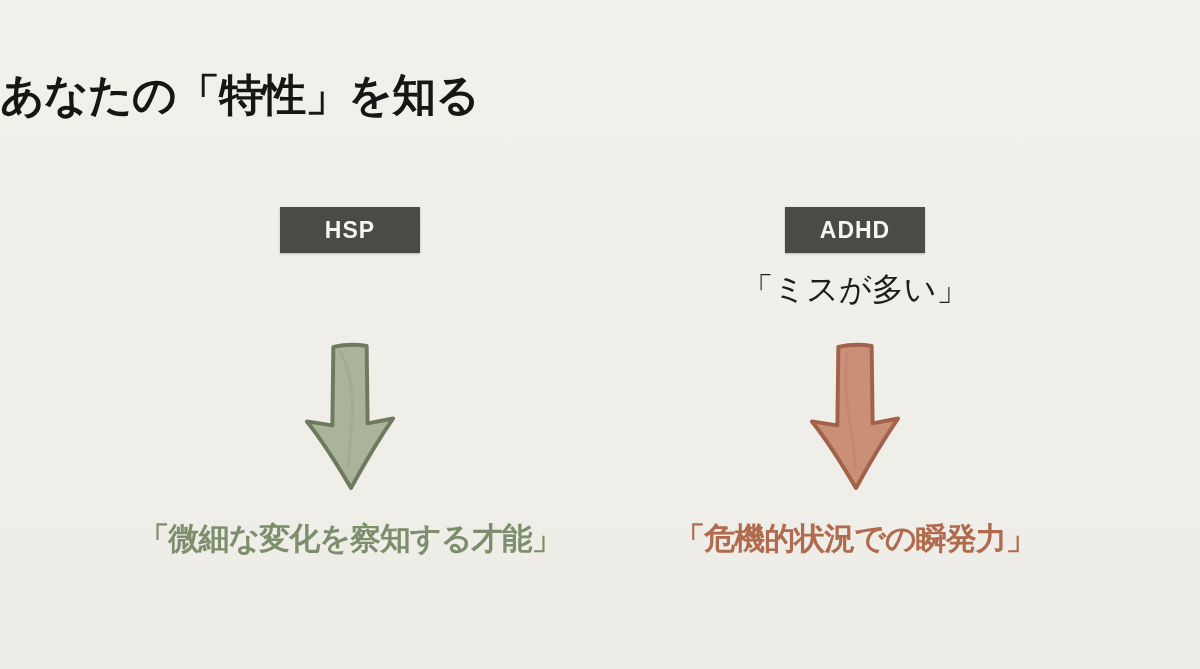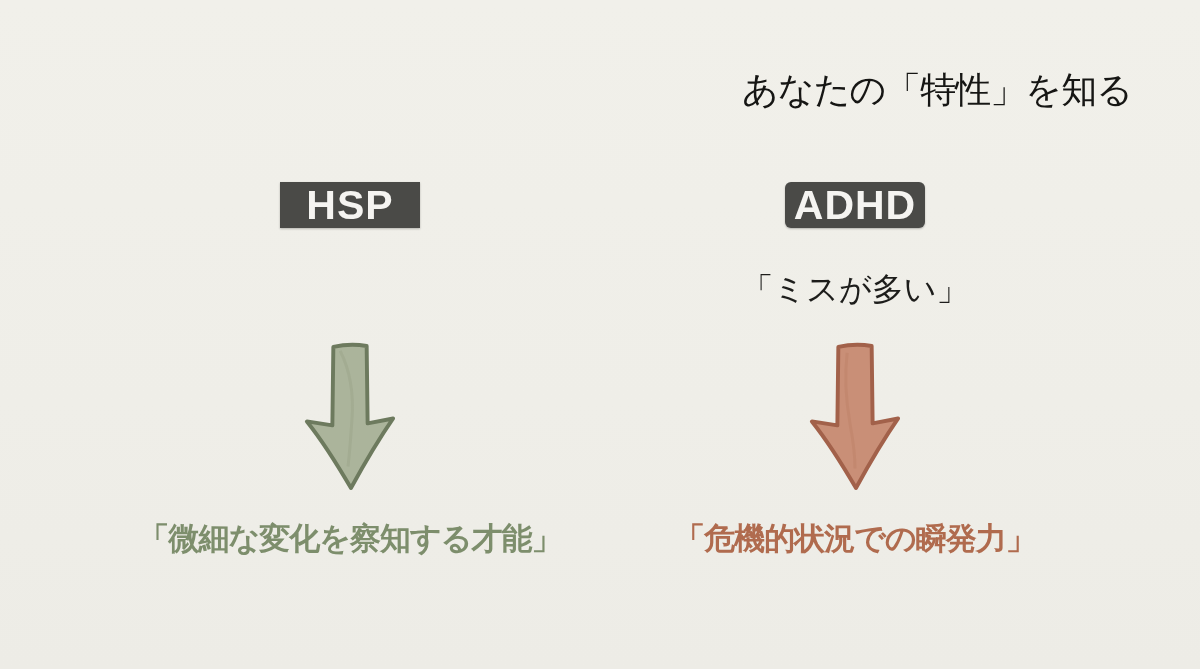--- a/index.html
+++ b/index.html
@@ -12,46 +12,46 @@
   .slide {
     position: absolute;
     inset: 0;
     background: linear-gradient(180deg, #f1f0ea 0%, #efeee8 60%, #edece6 100%);
   }
   .slide-title {
     position: absolute;
     top: 66px;
     left: 0;
     width: 1132px;
-    text-align: right;
+    text-align: left;
     font-family: "Liberation Serif", "DejaVu Serif", serif;
-    font-weight: normal;
-    font-size: 36px;
+    font-weight: bold;
+    font-size: 44px;
     letter-spacing: -1px;
     color: #161614;
   }
   .col {
     position: absolute;
     top: 0;
     height: 669px;
     width: 500px;
   }
   .col-left  { left: 100px; }
   .col-right { left: 605px; }
   .badge {
     position: absolute;
-    top: 182px;
+    top: 207px;
     left: 50%;
     transform: translateX(-50%);
     width: 140px;
     height: 46px;
     display: flex;
     align-items: center;
     justify-content: center;
-    font-size: 41px;
+    font-size: 23px;
     font-weight: 600;
     letter-spacing: 1px;
     box-shadow: 0 1px 2px rgba(0,0,0,0.25);
   }
   .trait {
     position: absolute;
     top: 268px;
     left: 0;
     width: 100%;
     text-align: center;
@@ -91,21 +91,21 @@
     <div class="arrow-wrap">
       <svg class="arrow-svg" viewBox="0 0 100 155" xmlns="http://www.w3.org/2000/svg">
         <path d="M33 6 Q50 2 67 5 L68 84 L94 79 Q74 108 51 150 Q26 107 6 82 L32 86 Z" stroke-width="4" stroke-linejoin="round" stroke-linecap="round" fill="#abb49b" stroke="#6d7a5e"></path>
         <path d="M40 10 Q55 40 52 80 Q50 110 48 128" fill="none" stroke="#8a9579" stroke-width="3" opacity="0.25"></path>
       </svg>
     </div>
     <div class="strength" style="color: rgb(125, 142, 108);">「微細な変化を察知する才能」</div>
   </div>
 
   <div class="col col-right">
-    <div class="badge" style="background: rgb(74, 74, 71); color: rgb(245, 244, 241); border-radius: 6px;">ADHD</div>
+    <div class="badge" style="background: rgb(74, 74, 71); color: rgb(245, 244, 241);">ADHD</div>
     <div class="trait" style="color: rgb(29, 29, 27);">「ミスが多い」</div>
     <div class="arrow-wrap">
       <svg class="arrow-svg" viewBox="0 0 100 155" xmlns="http://www.w3.org/2000/svg">
         <path d="M33 6 Q50 2 67 5 L68 84 L94 79 Q74 108 51 150 Q26 107 6 82 L32 86 Z" stroke-width="4" stroke-linejoin="round" stroke-linecap="round" fill="#c98f77" stroke="#a2614a"></path>
         <path d="M42 12 Q38 45 45 85 Q50 112 50 130" fill="none" stroke="#b37257" stroke-width="3" opacity="0.25"></path>
       </svg>
     </div>
     <div class="strength" style="color: rgb(176, 107, 78);">「危機的状況での瞬発力」</div>
   </div>
 

